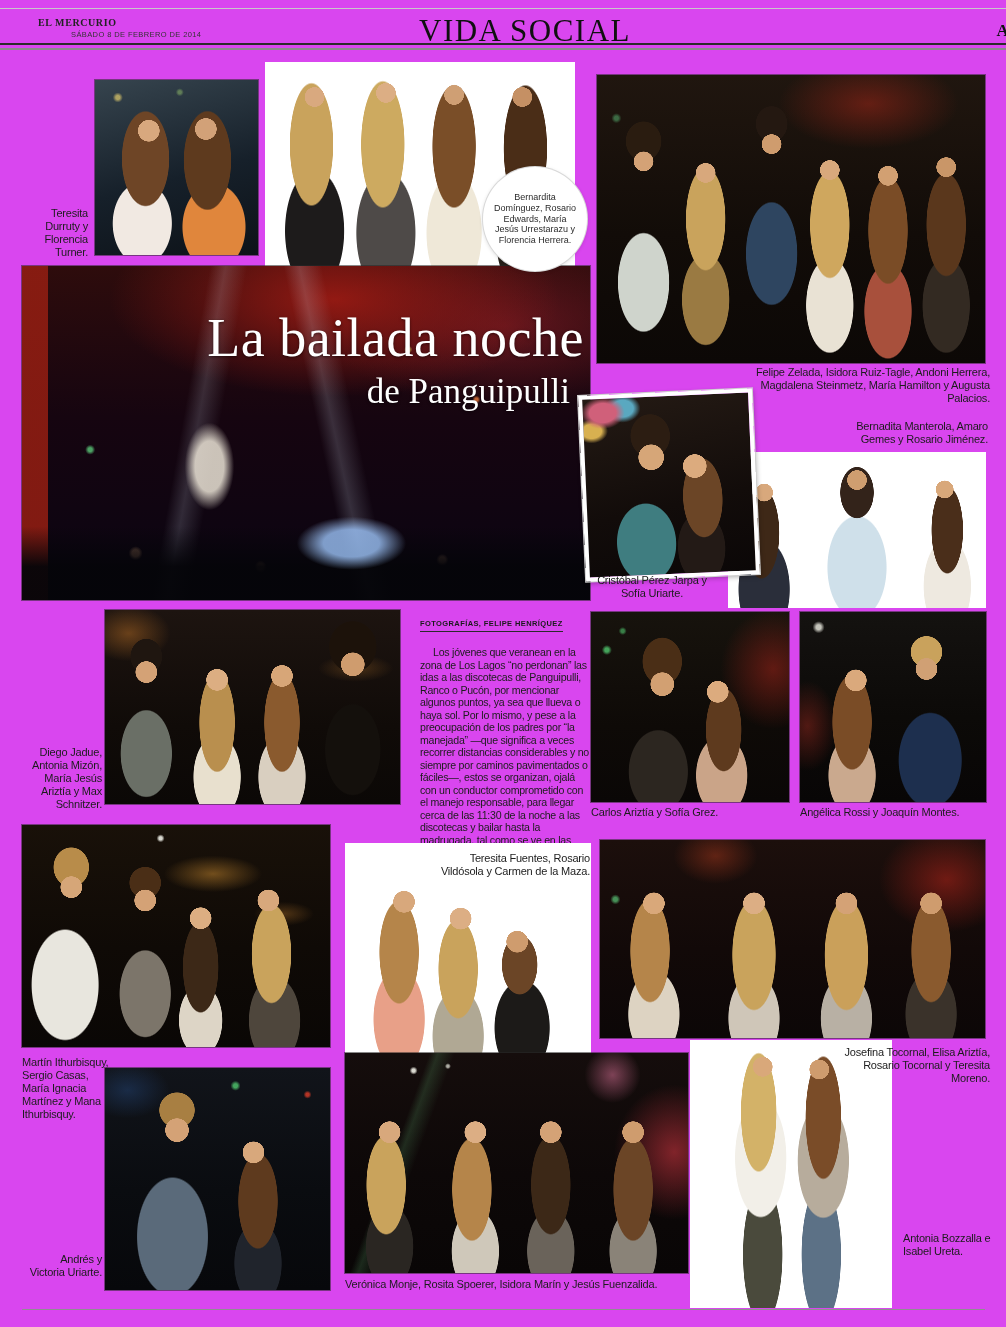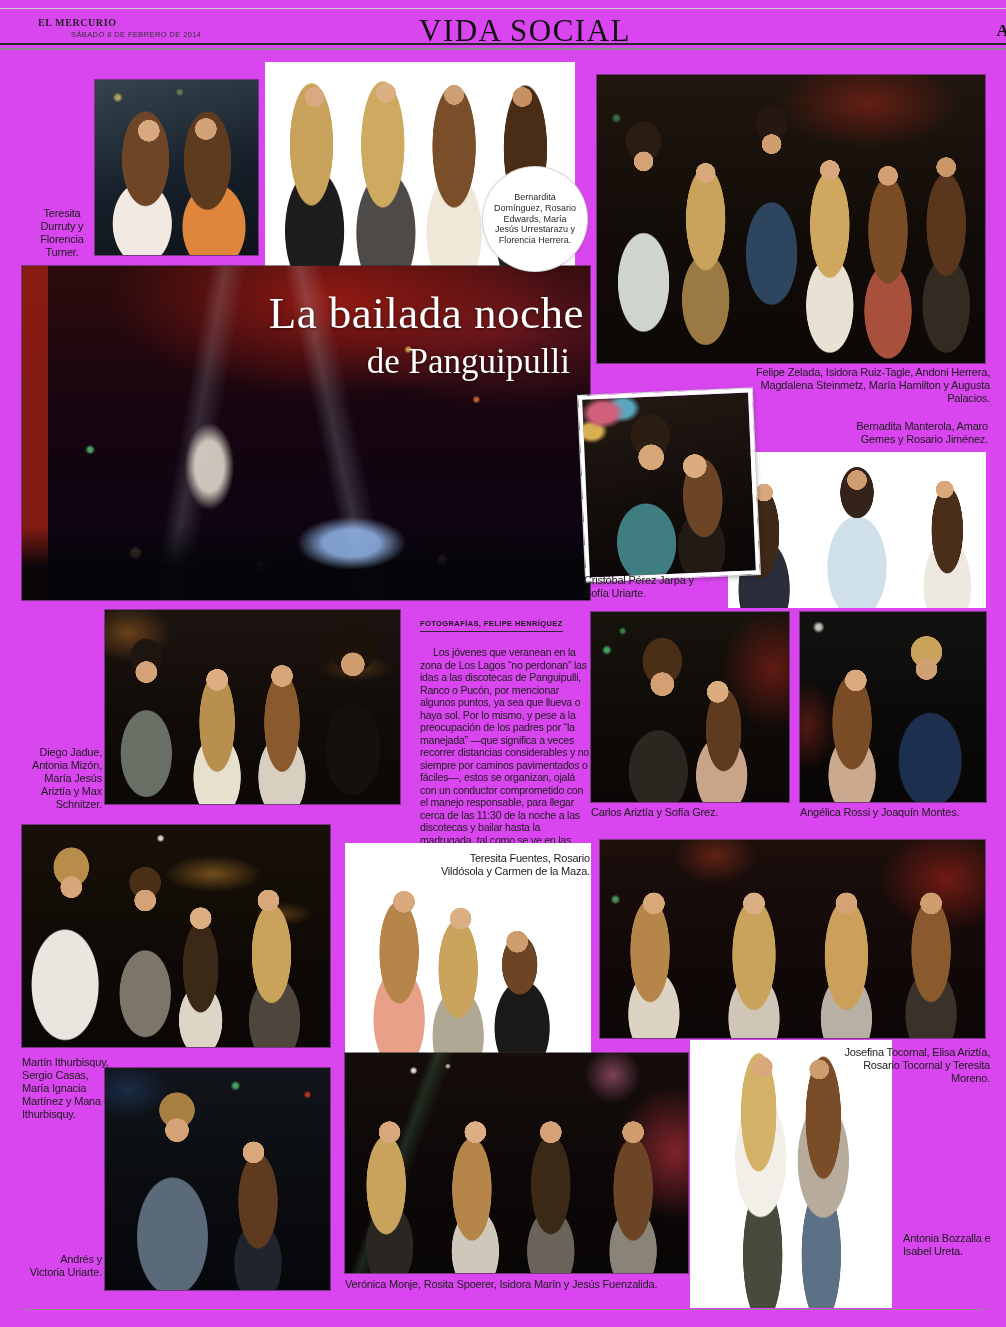--- a/index.html
+++ b/index.html
@@ -14,22 +14,22 @@
   .section-title{position:absolute;left:0;right:0;top:13px;text-align:center;
       font-family:"Liberation Serif",serif;font-size:31px;letter-spacing:1.5px;color:#101010;}
   .page-number{position:absolute;right:21px;top:21px;font-family:"Liberation Serif",serif;
       font-weight:bold;font-size:17px;color:#111;}
   .header-rule{position:absolute;left:0;top:43px;width:1006px;height:3px;
       border-top:2px solid #2b2b2b;border-bottom:2px solid #8b8b8b;}
   .bottom-rule{position:absolute;left:22px;top:1309px;width:963px;height:1px;background:#8f8f8f;}
 
   
   .cap{position:absolute;font-size:11px;line-height:13px;letter-spacing:-.2px;color:#1c1c1c;z-index:4;}
-  .r{text-align:right;} .c{text-align:left;} .nw{white-space:nowrap;}
-  .cap-teresita{left:30px;top:207px;width:64px;text-align:center;}
+  .r{text-align:right;} .c{text-align:center;} .nw{white-space:nowrap;}
+  .cap-teresita{left:24px;top:207px;width:64px;}
   .cap-felipe{left:750px;top:366px;width:240px;}
   .cap-bernadita{left:856px;top:420px;width:132px;}
   .cap-cristobal{left:584px;top:574px;width:136px;}
   .cap-diego{left:20px;top:746px;width:82px;}
   .cap-carlos{left:591px;top:806px;}
   .cap-angelica{left:800px;top:806px;}
   .cap-tfuentes{left:440px;top:852px;width:150px;z-index:5;}
   .cap-martin{left:22px;top:1056px;width:96px;}
   .cap-josefina{left:842px;top:1046px;width:148px;}
   .cap-andres{left:28px;top:1253px;width:74px;}
@@ -88,21 +88,21 @@
     radial-gradient(circle 4px at 68% 25%, rgba(230,200,90,.8) 40%, transparent 100%),
     radial-gradient(circle 7px at 20% 86%, rgba(200,150,110,.5) 50%, transparent 100%),
     radial-gradient(circle 6px at 42% 90%, rgba(190,140,100,.45) 50%, transparent 100%),
     radial-gradient(circle 6px at 74% 88%, rgba(200,150,110,.4) 50%, transparent 100%),
     linear-gradient(90deg, rgba(150,30,18,.85) 0, rgba(150,30,18,.85) 26px, transparent 26px),
     radial-gradient(300px 130px at 55% 10%, rgba(165,28,20,.85), transparent 75%),
     radial-gradient(240px 110px at 85% 18%, rgba(140,30,40,.6), transparent 75%),
     linear-gradient(180deg,#2e0c0c,#160510 45%,#0a0512);}
   .headline{position:absolute;top:24px;right:6px;text-align:right;color:#fff;
       font-family:"Liberation Serif",serif;text-shadow:0 1px 3px rgba(0,0,0,.55);z-index:2;}
-  .hl1{font-size:45px;line-height:1.05;letter-spacing:.5px;}
+  .hl1{font-size:54px;line-height:1.05;letter-spacing:.5px;margin-top:20px;}
   .hl2{font-size:35px;line-height:1.05;padding-right:14px;margin-top:7px;}
 
   .ph-felipe{left:597px;top:75px;width:388px;height:288px;background:
     radial-gradient(circle 10px at 12% 30%, #d4a276 97%, transparent 100%),
     radial-gradient(circle 10px at 28% 34%, #d8a87c 97%, transparent 100%),
     radial-gradient(circle 10px at 45% 24%, #cf9c6e 97%, transparent 100%),
     radial-gradient(circle 10px at 60% 33%, #d8a87c 97%, transparent 100%),
     radial-gradient(circle 10px at 75% 35%, #d2a072 97%, transparent 100%),
     radial-gradient(circle 10px at 90% 32%, #c99668 97%, transparent 100%),
     radial-gradient(18px 20px at 12% 23%, #2a1c10 97%, transparent 100%),

